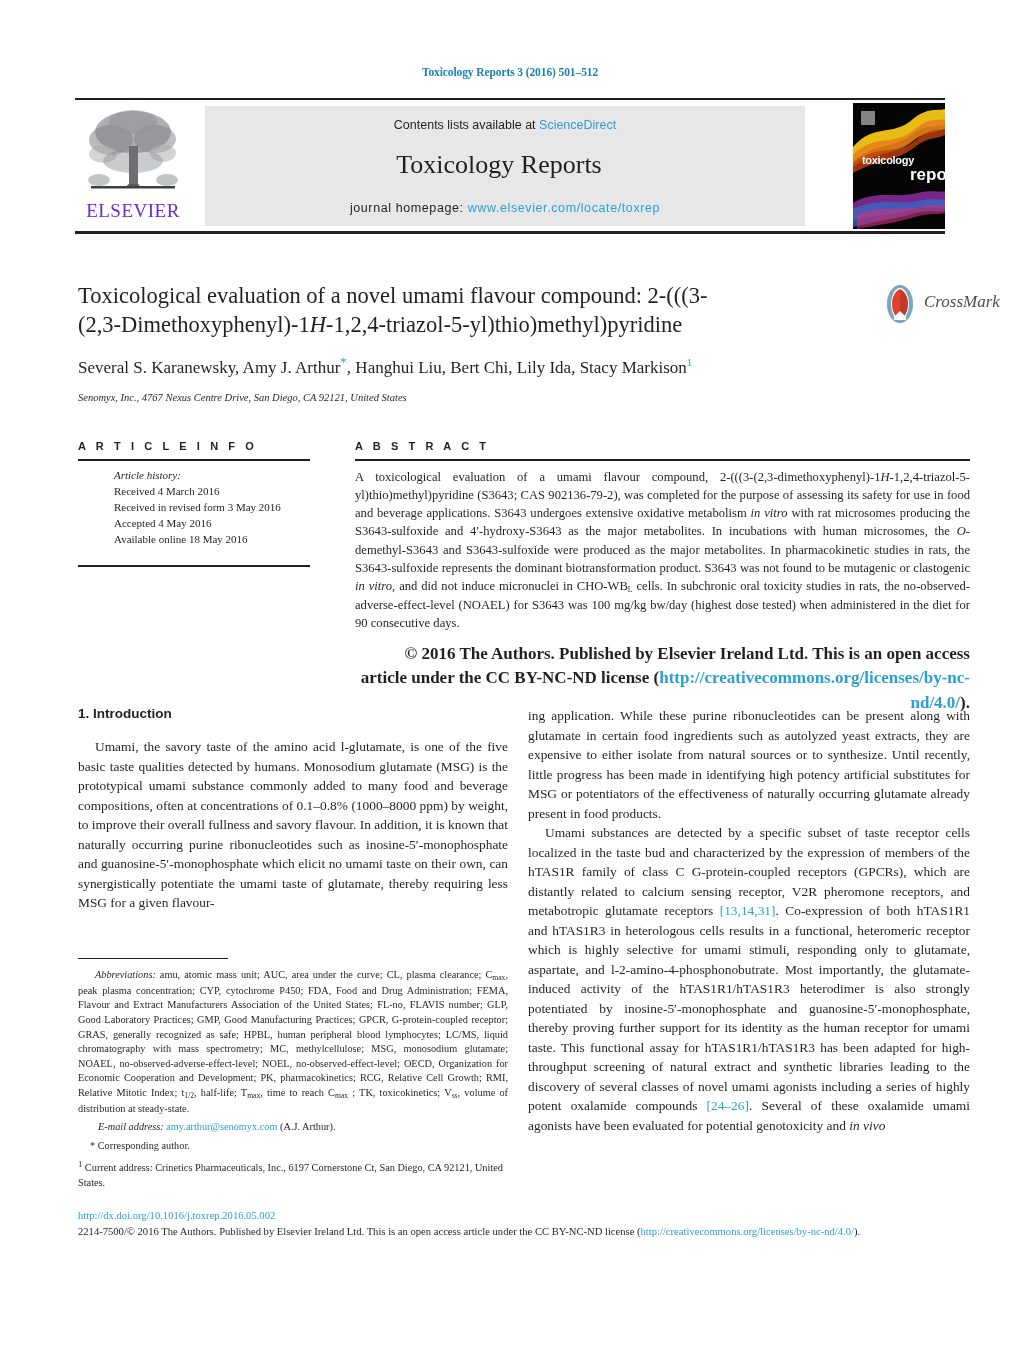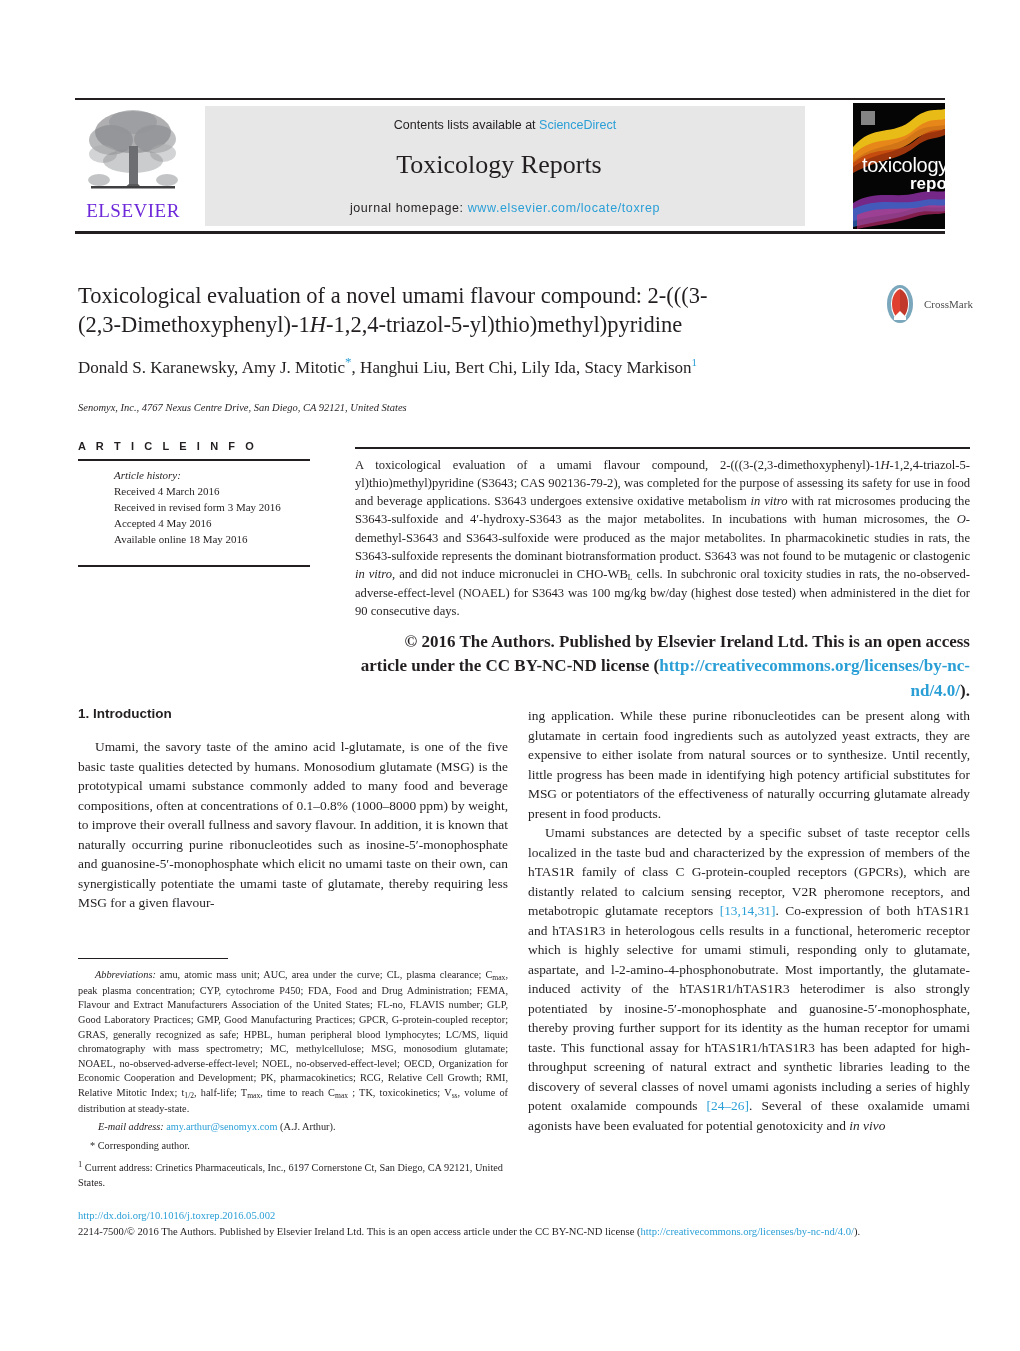--- a/index.html
+++ b/index.html
@@ -135,21 +135,21 @@
     overflow: hidden;
   }
   .cover-label {
     position: absolute;
     left: 9px;
     top: 52px;
     color: #fff;
     font-family: "Liberation Sans", sans-serif;
     line-height: 1.0;
   }
-  .cover-label .c1 { display:block; font-size: 20px; font-weight: normal; letter-spacing: -0.3px;}
+  .cover-label .c1 { display:block; font-size: 11px; font-weight: bold; letter-spacing: -0.3px;}
   .cover-label .c2 { display:block; font-size: 17px; font-weight: bold; padding-left: 48px; }
 
   
   .title-block {
     position: absolute;
     left: 78px;
     top: 282px;
     width: 790px;
   }
   .paper-title {
@@ -162,44 +162,45 @@
   }
   .authors {
     margin-top: 14px;
     font-family: "Liberation Serif", serif;
     font-size: 17px;
     color: #231f20;
   }
   .authors sup.star { color: #2a9fd6; font-size: 13px; }
   .authors sup.num { color: #2a9fd6; font-size: 11px; }
   .affil {
-    margin-top: 25px;
+    margin-top: 15px;
     font-family: "Liberation Serif", serif;
     font-style: italic;
     font-size: 10.5px;
     color: #231f20;
   }
   .crossmark {
     position: absolute;
     left: 880px;
     top: 284px;
     width: 92px;
     height: 42px;
   }
   .crossmark-badge {
     position: absolute;
     left: 0; top: 0;
     width: 40px; height: 40px;
   }
   .crossmark-text {
     position: absolute;
-    left: 44px; top: 14px;
-    font-family: "Liberation Serif", serif;
-    font-size: 11px;
+    left: 44px; top: 8px;
+    font-family: "Liberation Serif", serif;
+    font-size: 17px;
     color: #4d4d4d;
+    font-style: italic;
   }
 
   
   .sec-head {
     font-family: "Liberation Sans", sans-serif;
     font-weight: bold;
     font-size: 11px;
     letter-spacing: 3.6px;
     color: #231f20;
   }
@@ -318,20 +319,21 @@
     line-height: 1.42;
     color: #231f20;
   }
   .pg-footer .doi { color: #2a9fd6; display: block; margin-bottom: 1px; }
 </style>
 </head>
 <body>
 
 <div class="page">
 
+  <div class="running-head">Toxicology Reports 3 (2016) 501–512</div>
 
   <div class="masthead">
     <div class="masthead-rule-top"></div>
     <div class="masthead-rule-bottom"></div>
 
     <div class="elsevier-logo">
       <svg class="elsevier-tree" viewBox="0 0 100 92">
         <g fill="#58595b">
           <ellipse cx="50" cy="26" rx="38" ry="21" fill="#6d6e71" opacity="0.55"></ellipse>
           <ellipse cx="28" cy="34" rx="22" ry="15" fill="#808285" opacity="0.55"></ellipse>
@@ -369,21 +371,21 @@
       </svg>
       <div class="cover-label">
         <span class="c1">toxicology</span>
         <span class="c2">reports</span>
       </div>
     </div>
   </div>
 
   <div class="title-block">
     <h1 class="paper-title"><span>Toxicological evaluation of a novel umami flavour compound: 2-(((3-</span><br><span>(2,3-Dimethoxyphenyl)-1</span><i>H</i><span>-1,2,4-triazol-5-yl)thio)methyl)pyridine</span></h1>
-    <div class="authors"><span>Donald S. Karanewsky, Amy J. Mitotic</span><sup class="star">*</sup><span>, Hanghui Liu, Bert Chi, Lily Ida, Stacy Markison</span><sup class="num">1</sup></div>
+    <div class="authors"><span>Several S. Karanewsky, Amy J. Arthur</span><sup class="star">*</sup><span>, Hanghui Liu, Bert Chi, Lily Ida, Stacy Markison</span><sup class="num">1</sup></div>
     <div class="affil">Senomyx, Inc., 4767 Nexus Centre Drive, San Diego, CA 92121, United States</div>
   </div>
 
   <div class="crossmark">
     <svg class="crossmark-badge" viewBox="0 0 40 40">
       <ellipse cx="20" cy="20" rx="13" ry="19" fill="#7ba7bc"></ellipse>
       <ellipse cx="20" cy="20" rx="9" ry="16" fill="#ffffff"></ellipse>
       <path d="M20 5 C26 8 28 14 28 20 C28 27 25 33 20 36 C20 27 20 14 20 5 Z" fill="#c0392b"></path>
       <path d="M20 5 C14 8 12 14 12 20 C12 27 15 33 20 36 C20 27 20 14 20 5 Z" fill="#e04030"></path>
       <path d="M14 33 L20 27 L26 33 L26 36 L14 36 Z" fill="#ffffff"></path>
@@ -399,20 +401,21 @@
       <div>Received 4 March 2016</div>
       <div>Received in revised form 3 May 2016</div>
       <div>Accepted 4 May 2016</div>
       <div>Available online 18 May 2016</div>
     </div>
     <div class="info-gap"></div>
     <div class="rule-mid"></div>
   </div>
 
   <div class="abs-col">
+    <div class="sec-head">A B S T R A C T</div>
     <div class="rule-thin"></div>
     <div class="abstract-body"><span>A toxicological evaluation of a umami flavour compound, 2-(((3-(2,3-dimethoxyphenyl)-1</span><i>H</i><span>-1,2,4-triazol-5-yl)thio)methyl)pyridine (S3643; CAS 902136-79-2), was completed for the purpose of assessing its safety for use in food and beverage applications. S3643 undergoes extensive oxidative metabolism </span><i>in vitro</i><span> with rat microsomes producing the S3643-sulfoxide and 4′-hydroxy-S3643 as the major metabolites. In incubations with human microsomes, the </span><i>O</i><span>-demethyl-S3643 and S3643-sulfoxide were produced as the major metabolites. In pharmacokinetic studies in rats, the S3643-sulfoxide represents the dominant biotransformation product. S3643 was not found to be mutagenic or clastogenic </span><i>in vitro</i><span>, and did not induce micronuclei in CHO-WB</span><span class="sub">L</span><span> cells. In subchronic oral toxicity studies in rats, the no-observed-adverse-effect-level (NOAEL) for S3643 was 100 mg/kg bw/day (highest dose tested) when administered in the diet for 90 consecutive days.</span></div>
     <div class="copyright"><span>© 2016 The Authors. Published by Elsevier Ireland Ltd. This is an open access article under the CC BY-NC-ND license (</span><span class="lnk">http://creativecommons.org/licenses/by-nc-nd/4.0/</span><span>).</span></div>
   </div>
 
   <div class="col-left">
     <h2 class="h2">1. Introduction</h2>
     <p class="body-p"><span>Umami, the savory taste of the amino acid </span><span>l</span><span>-glutamate, is one of the five basic taste qualities detected by humans. Monosodium glutamate (MSG) is the prototypical umami substance commonly added to many food and beverage compositions, often at concentrations of 0.1–0.8% (1000–8000 ppm) by weight, to improve their overall fullness and savory flavour. In addition, it is known that naturally occurring purine ribonucleotides such as inosine-5′-monophosphate and guanosine-5′-monophosphate which elicit no umami taste on their own, can synergistically potentiate the umami taste of glutamate, thereby requiring less MSG for a given flavour-</span></p>
   </div>
 

